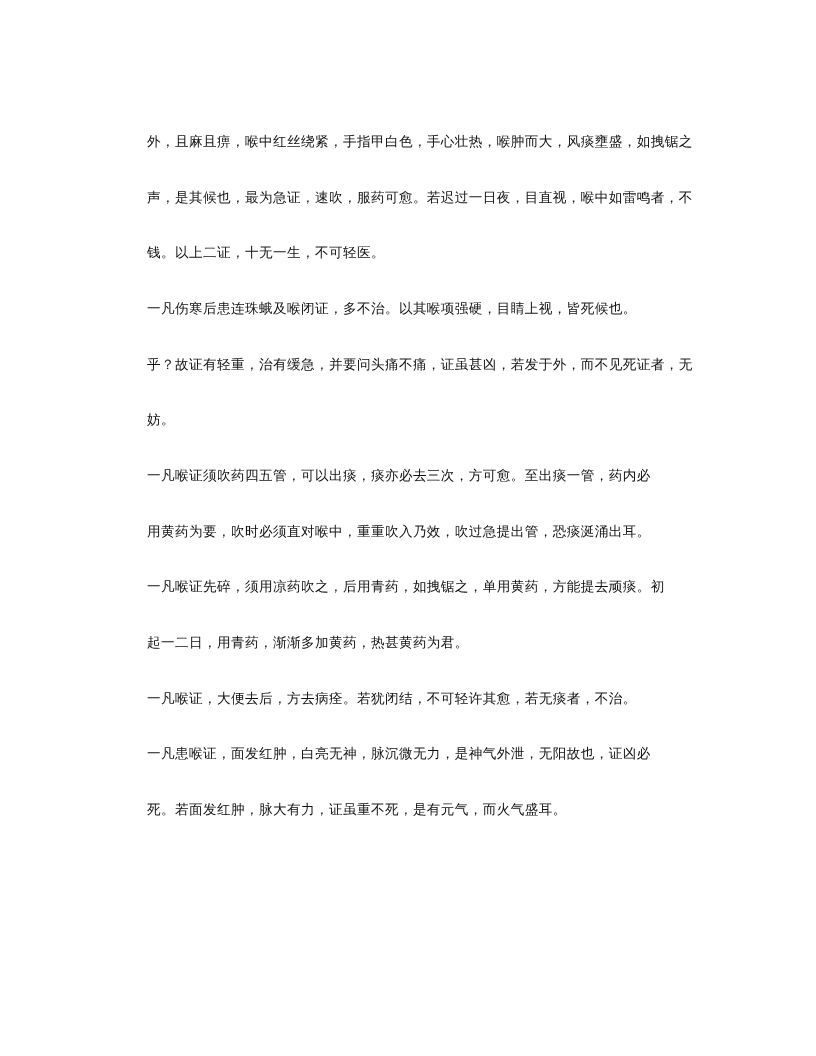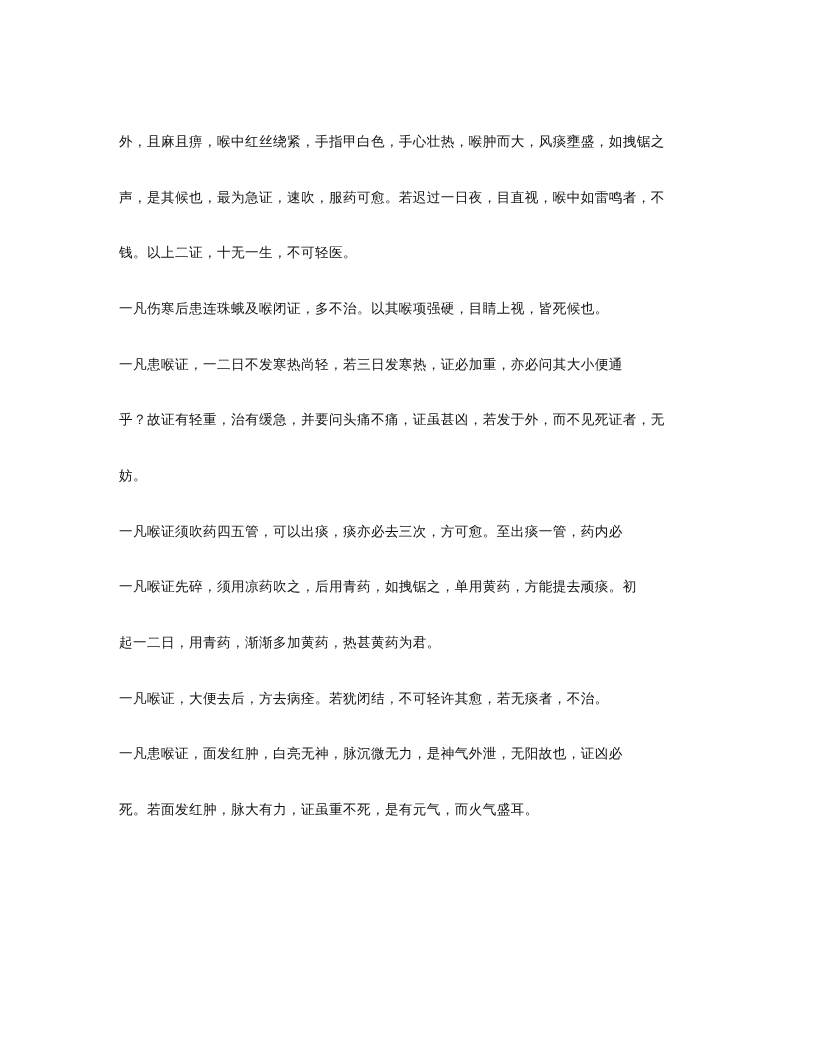--- a/index.html
+++ b/index.html
@@ -3,34 +3,34 @@
 <meta charset="utf-8">
 <style>
   html, body { margin:0; padding:0; background:#ffffff; }
   body { width:816px; height:1056px; position:relative; overflow:hidden; }
   .page {
     position:absolute; left:119px; top:95px; width:580px;
     font-family: "DejaVu Serif", "Liberation Serif", serif;
     font-size:13.6px; line-height:18.55px; color:#111111;
     white-space:pre; letter-spacing:0.4px;
   }
-  .line { display:block; height:18.55px; }
+  .line { display:block; height:18.55px;margin-left:28px; }
 </style>
 </head>
 <body>
 
 <div class="page">
   <span class="line">外，且麻且痹，喉中红丝绕紧，手指甲白色，手心壮热，喉肿而大，风痰壅盛，如拽锯之</span>
   <span class="line">声，是其候也，最为急证，速吹，服药可愈。若迟过一日夜，目直视，喉中如雷鸣者，不</span>
   <span class="line">钱。以上二证，十无一生，不可轻医。</span>
   <span class="line">一凡伤寒后患连珠蛾及喉闭证，多不治。以其喉项强硬，目睛上视，皆死候也。</span>
-  <span class="line">一凡患喉证，一二日不发寒热尚轻，若三日发寒热，证必加重，亦必问其大小便通</span>
   <span class="line">乎？故证有轻重，治有缓急，并要问头痛不痛，证虽甚凶，若发于外，而不见死证者，无</span>
   <span class="line">妨。</span>
   <span class="line">一凡喉证须吹药四五管，可以出痰，痰亦必去三次，方可愈。至出痰一管，药内必</span>
+  <span class="line">用黄药为要，吹时必须直对喉中，重重吹入乃效，吹过急提出管，恐痰涎涌出耳。</span>
   <span class="line">一凡喉证先碎，须用凉药吹之，后用青药，如拽锯之，单用黄药，方能提去顽痰。初</span>
   <span class="line">起一二日，用青药，渐渐多加黄药，热甚黄药为君。</span>
   <span class="line">一凡喉证，大便去后，方去病痊。若犹闭结，不可轻许其愈，若无痰者，不治。</span>
   <span class="line">一凡患喉证，面发红肿，白亮无神，脉沉微无力，是神气外泄，无阳故也，证凶必</span>
   <span class="line">死。若面发红肿，脉大有力，证虽重不死，是有元气，而火气盛耳。</span>
   
   
   
   
   

